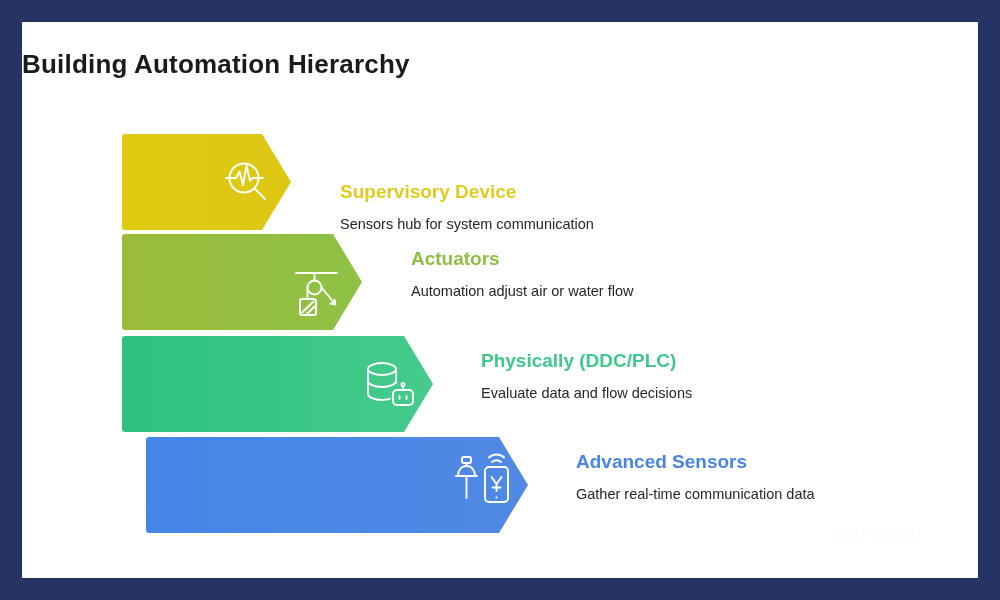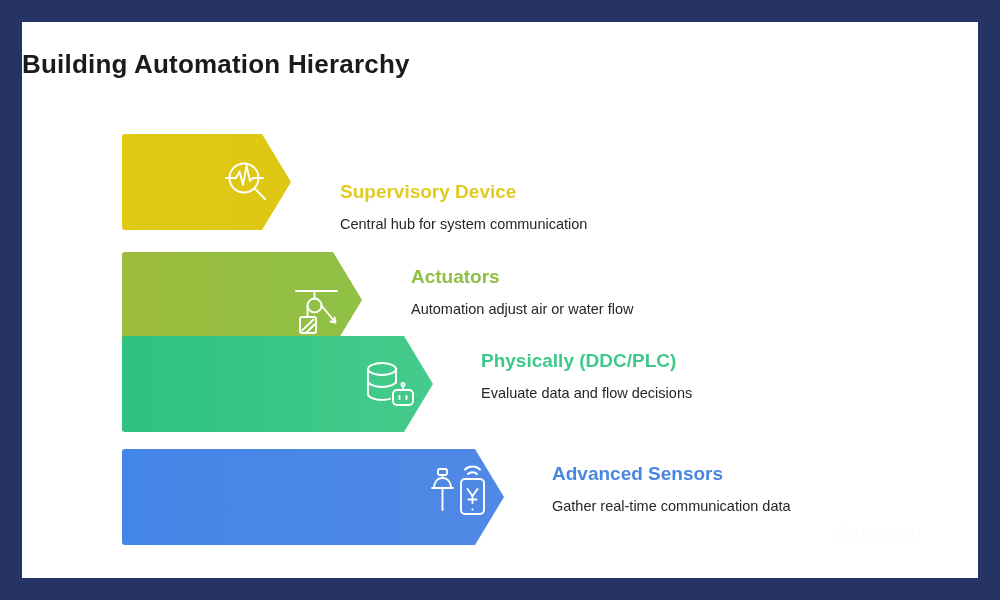--- a/index.html
+++ b/index.html
@@ -114,25 +114,25 @@
         <svg width="50" height="50" viewBox="0 0 50 50">
           <g fill="none" stroke="#ffffff" stroke-width="1.9" stroke-linecap="round" stroke-linejoin="round">
             <circle cx="22" cy="21" r="14.5"></circle>
             <line x1="32.5" y1="31.5" x2="43" y2="42"></line>
             <path d="M4,21 H14 L17.5,14.5 L21,28 L24.5,8.5 L28,24 L30.5,21 H41"></path>
           </g>
         </svg>
       </div>
       <div class="band-text" style="left:218px; top:14px;margin-top:33px;">
         <div class="band-heading" style="color:#e2cb21;">Supervisory Device</div>
-        <div class="band-desc">Central hub for system communication</div>
-      </div>
-    </div>
-
-    <div class="band" style="top:230px; height:120px; width:270px;">
+        <div class="band-desc">Sensors hub for system communication</div>
+      </div>
+    </div>
+
+    <div class="band" style="top:212px; height:120px; width:270px;">
       <svg class="band-shape" width="270" height="96" viewBox="0 0 270 96">
         <defs>
           <linearGradient id="g2" x1="0" y1="0" x2="1" y2="0">
             <stop offset="0%" stop-color="#9cbb3c"></stop>
             <stop offset="100%" stop-color="#8ec145"></stop>
           </linearGradient>
         </defs>
         <path d="M3,0 H211 L240,48 L211,96 H3 A3,3 0 0 1 0,93 V3 A3,3 0 0 1 3,0 Z" fill="url(#g2)"></path>
       </svg>
       <div class="band-icon" style="left:167px; width:58px;">
@@ -180,21 +180,21 @@
             <line x1="43.5" y1="37" x2="43.5" y2="40"></line>
           </g>
         </svg>
       </div>
       <div class="band-text" style="left:359px; top:14px;">
         <div class="band-heading" style="color:#3ec98a;">Physically (DDC/PLC)</div>
         <div class="band-desc">Evaluate data and flow decisions</div>
       </div>
     </div>
 
-    <div class="band" style="top:427px; height:80px; width:412px;">
+    <div class="band" style="top:415px; height:80px; width:412px;margin-left:24px;">
       <svg class="band-shape" width="412" height="96" viewBox="0 0 412 96">
         <defs>
           <linearGradient id="g4" x1="0" y1="0" x2="1" y2="0">
             <stop offset="0%" stop-color="#4486e8"></stop>
             <stop offset="100%" stop-color="#5089e4"></stop>
           </linearGradient>
         </defs>
         <path d="M3,0 H353 L382,48 L353,96 H3 A3,3 0 0 1 0,93 V3 A3,3 0 0 1 3,0 Z" fill="url(#g4)"></path>
       </svg>
       <div class="band-icon" style="left:305px; width:66px;">

